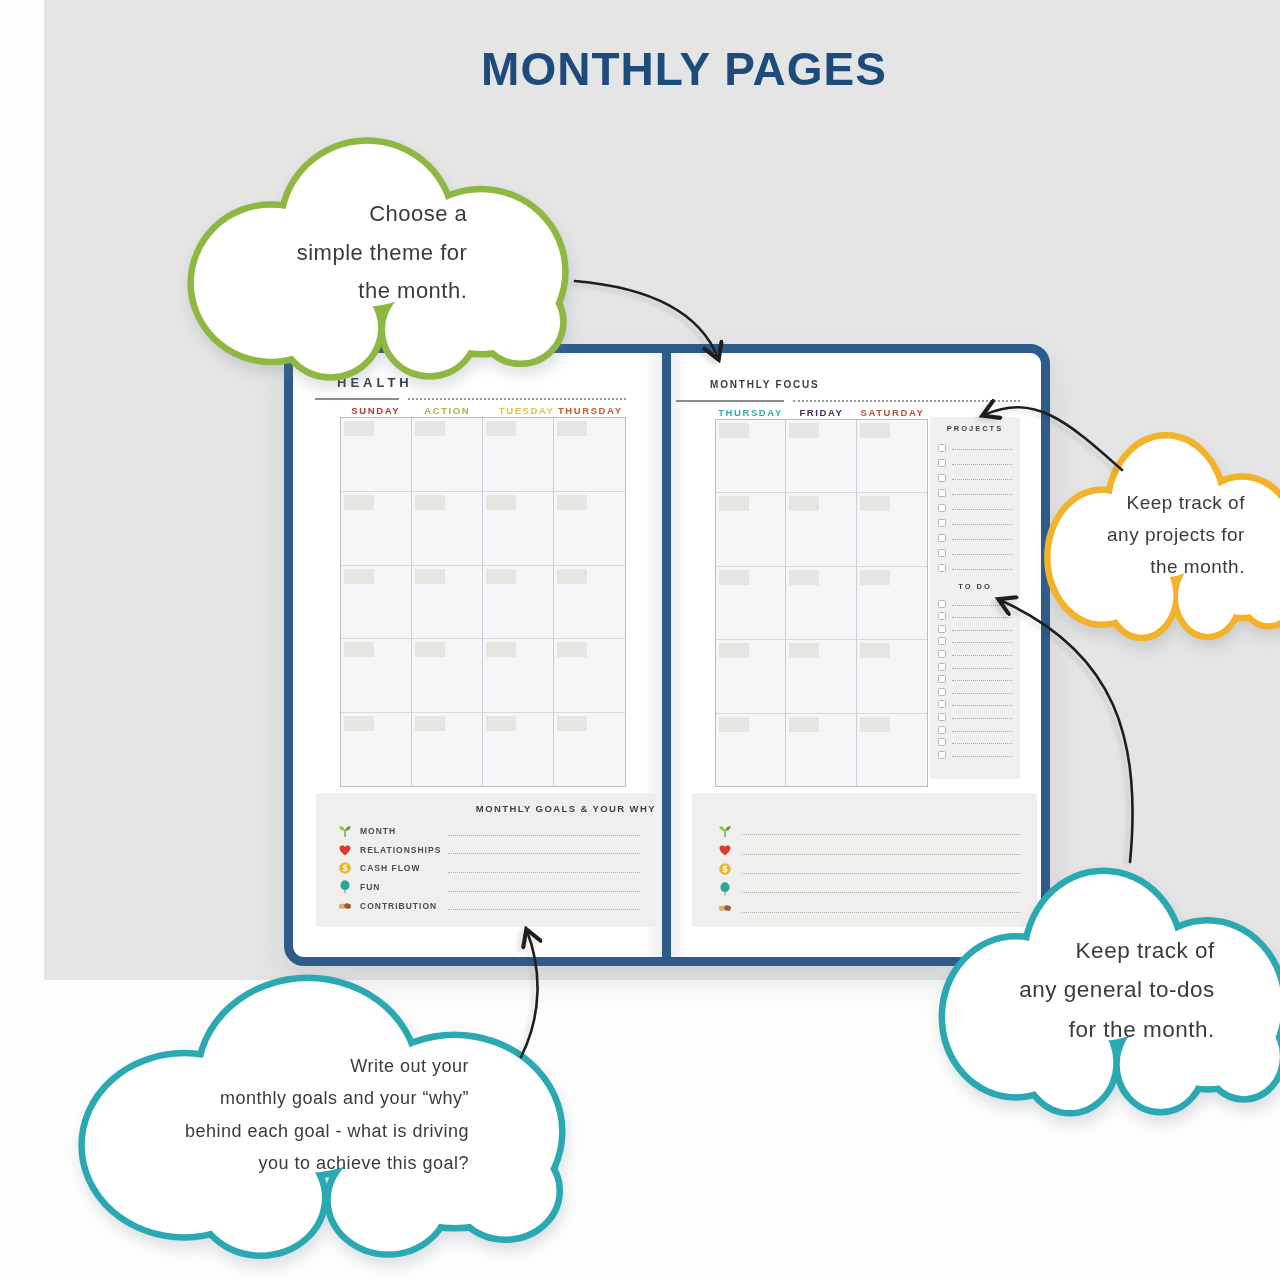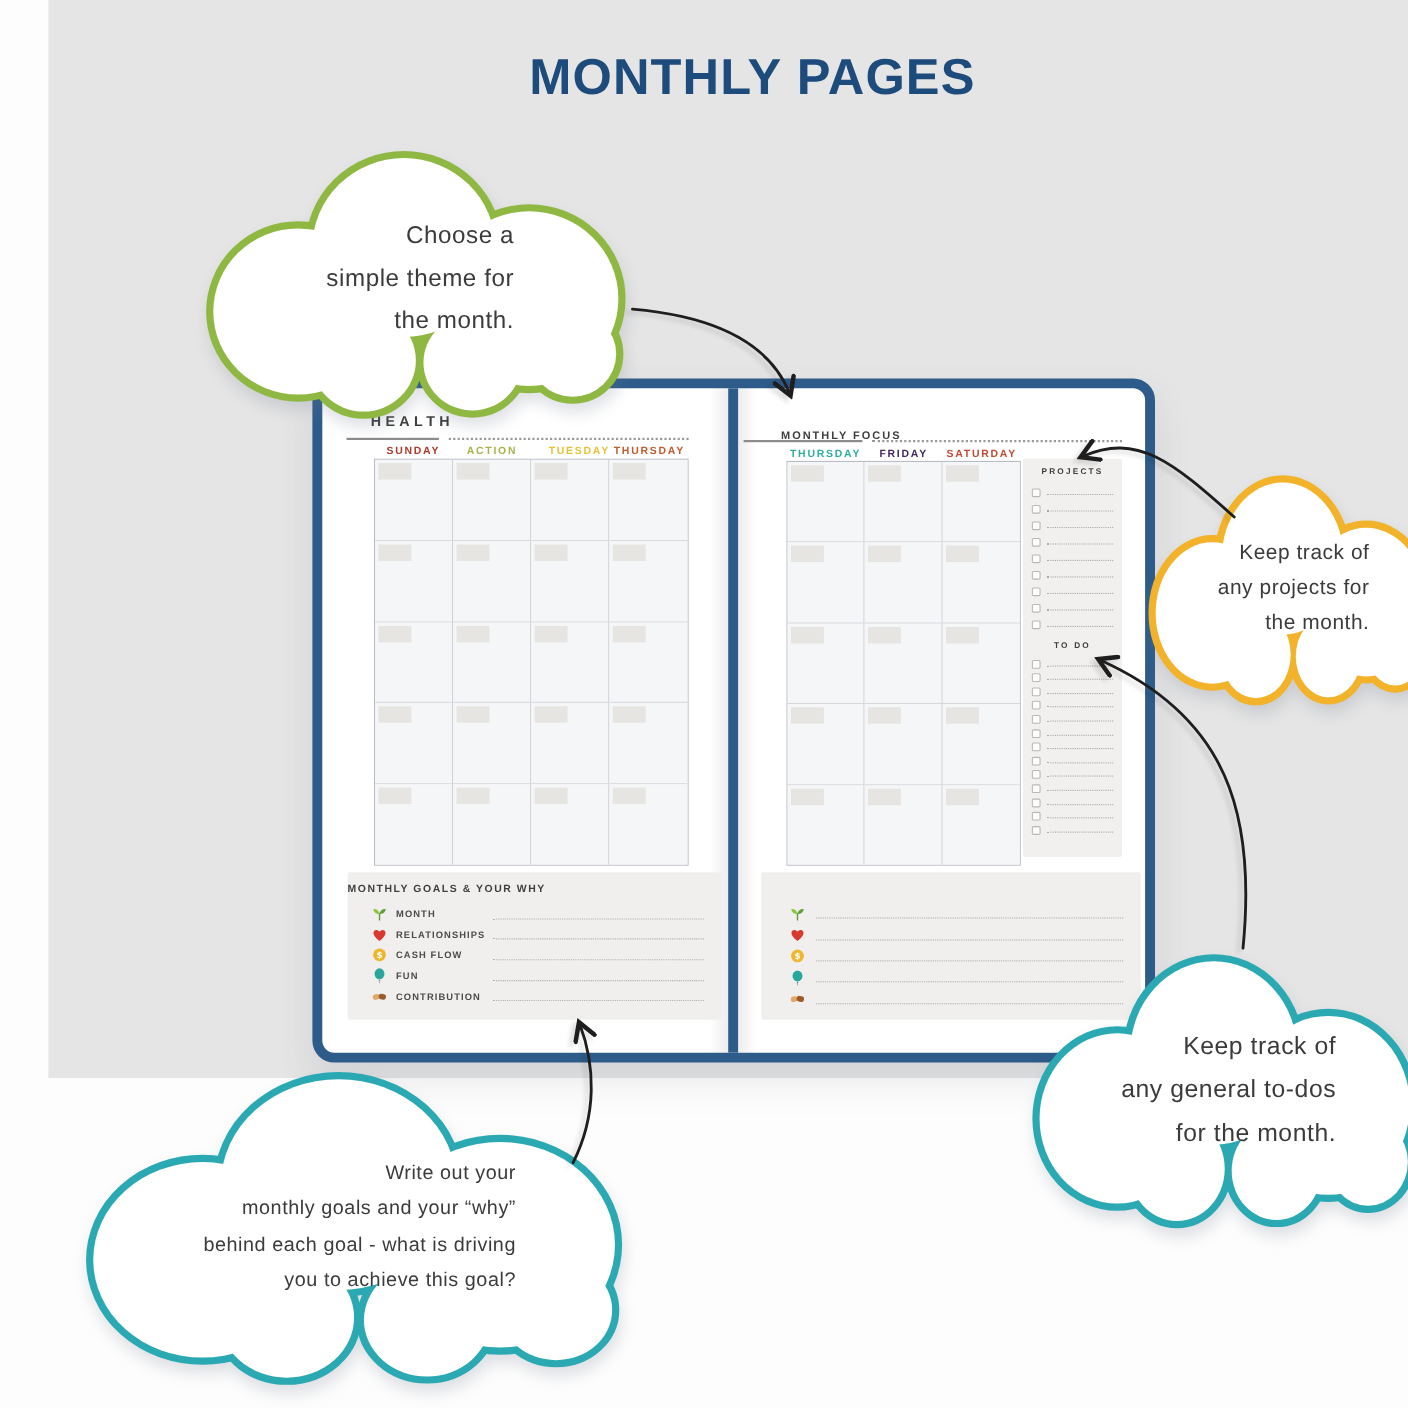--- a/index.html
+++ b/index.html
@@ -19,21 +19,21 @@
   .shade-l { position:absolute; left:352px; top:0; bottom:0; width:17px;
     background:linear-gradient(to right, rgba(0,0,0,0), rgba(0,0,0,.07)); }
   .shade-r { position:absolute; left:378px; top:0; bottom:0; width:17px;
     background:linear-gradient(to left, rgba(0,0,0,0), rgba(0,0,0,.07)); }
 
   .pageL { position:absolute; left:22px; top:22px; width:348px; height:560px; }
   .pageR { position:absolute; left:381px; top:22px; width:363px; height:560px; }
 
   .pg-header { position:absolute; color:#3d3d3d; font-weight:700; }
   .pageL .pg-header { left:22px; top:0; font-size:13px; letter-spacing:4px; }
-  .pageR .pg-header { left:36px; top:16px; font-size:10px; letter-spacing:1.8px; }
+  .pageR .pg-header { left:36px; top:4px; font-size:10px; letter-spacing:1.8px; }
 
   .hdr-rule { position:absolute; display:flex; align-items:center; }
   .pageL .hdr-rule { left:0; top:23px; width:311px; }
   .pageR .hdr-rule { left:2px; top:25px; width:344px; }
   .rule-solid { border-top:2px solid #8c8c8c; }
   .pageL .rule-solid { width:84px; }
   .pageR .rule-solid { width:108px; }
   .rule-dots { flex:1; border-top:2px dotted #9a9a9a; margin-left:9px; }
 
   .dayrow { position:absolute; display:grid; }
@@ -60,21 +60,21 @@
   .clist-proj .crow { height:15px; }
   .clist-todo .crow { height:12.6px; }
   .cbx { width:8px; height:8px; border:1px solid #b8b8b8; border-radius:1.5px; background:#fcfcfc; margin-bottom:1px; }
   .cdots { flex:1; border-bottom:1.5px dotted #a9a9a9; margin-left:6px; margin-bottom:3px; }
   .todo-title { margin-top:9px; }
 
   
   .bbox { position:absolute; background:#f0efed; border-radius:2px; }
   .pageL .bbox { left:1px; top:418px; width:340px; height:134px; }
   .pageR .bbox { left:18px; top:418px; width:345px; height:134px; }
-  .bbox-title { text-align:left; padding-top:10px; font-size:9.5px; font-weight:700;
+  .bbox-title { text-align:right; padding-top:10px; font-size:9.5px; font-weight:700;
     letter-spacing:1.4px; color:#3f3f3f; }
   .goalrows { position:absolute; left:22px; right:16px; top:29px; }
   .grow { display:flex; align-items:center; height:18.6px; }
   .gicon { width:14px; height:14px; flex:0 0 14px; }
   .glabel { width:88px; margin-left:8px; font-size:8.5px; font-weight:600; letter-spacing:1px; color:#4c4c4c; }
   .gdots { flex:1; border-bottom:1.6px dotted #b2afab; margin-top:8px; }
   .arows { position:absolute; left:26px; right:16px; top:28px; }
   .arow { display:flex; align-items:center; height:19.4px; }
   .adots { flex:1; border-bottom:1.6px dotted #b2afab; margin-left:10px; margin-top:8px; }
 

